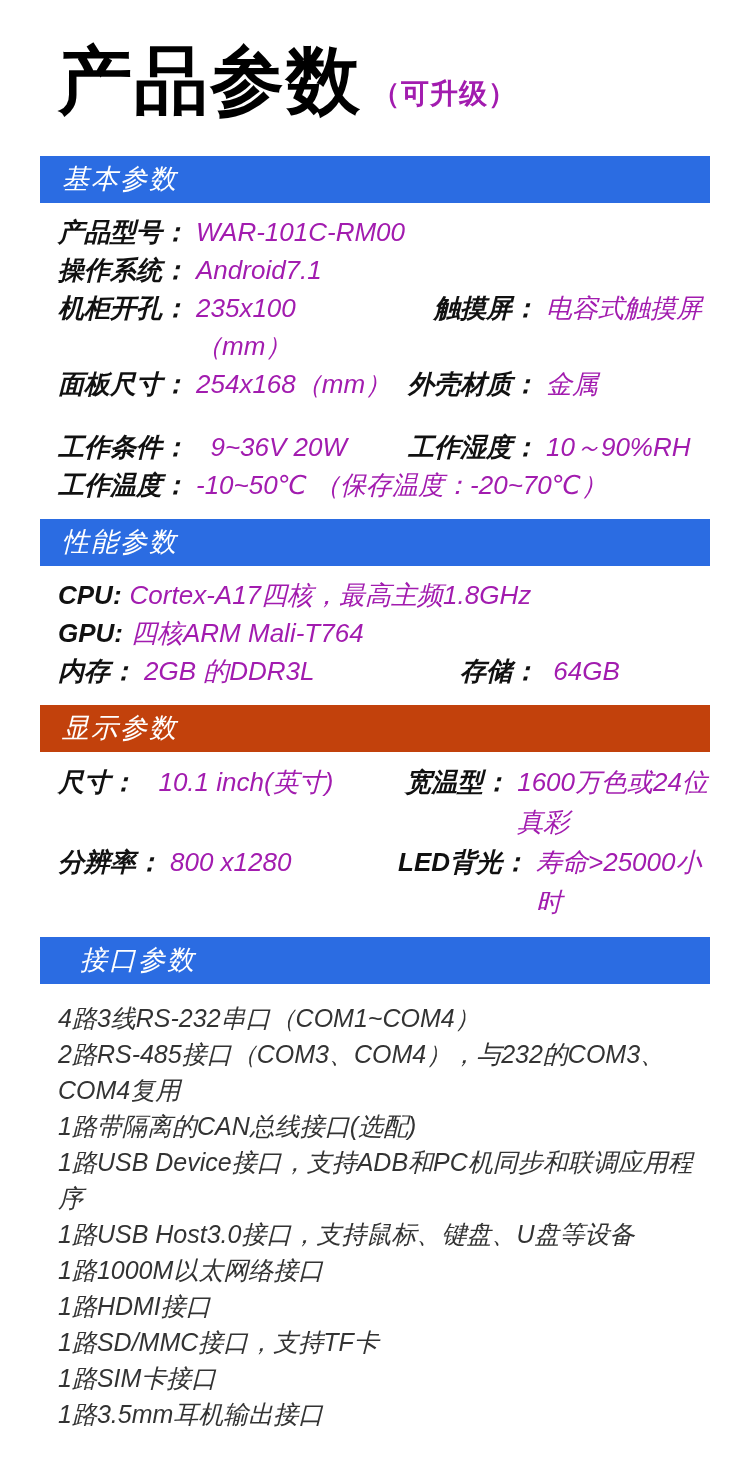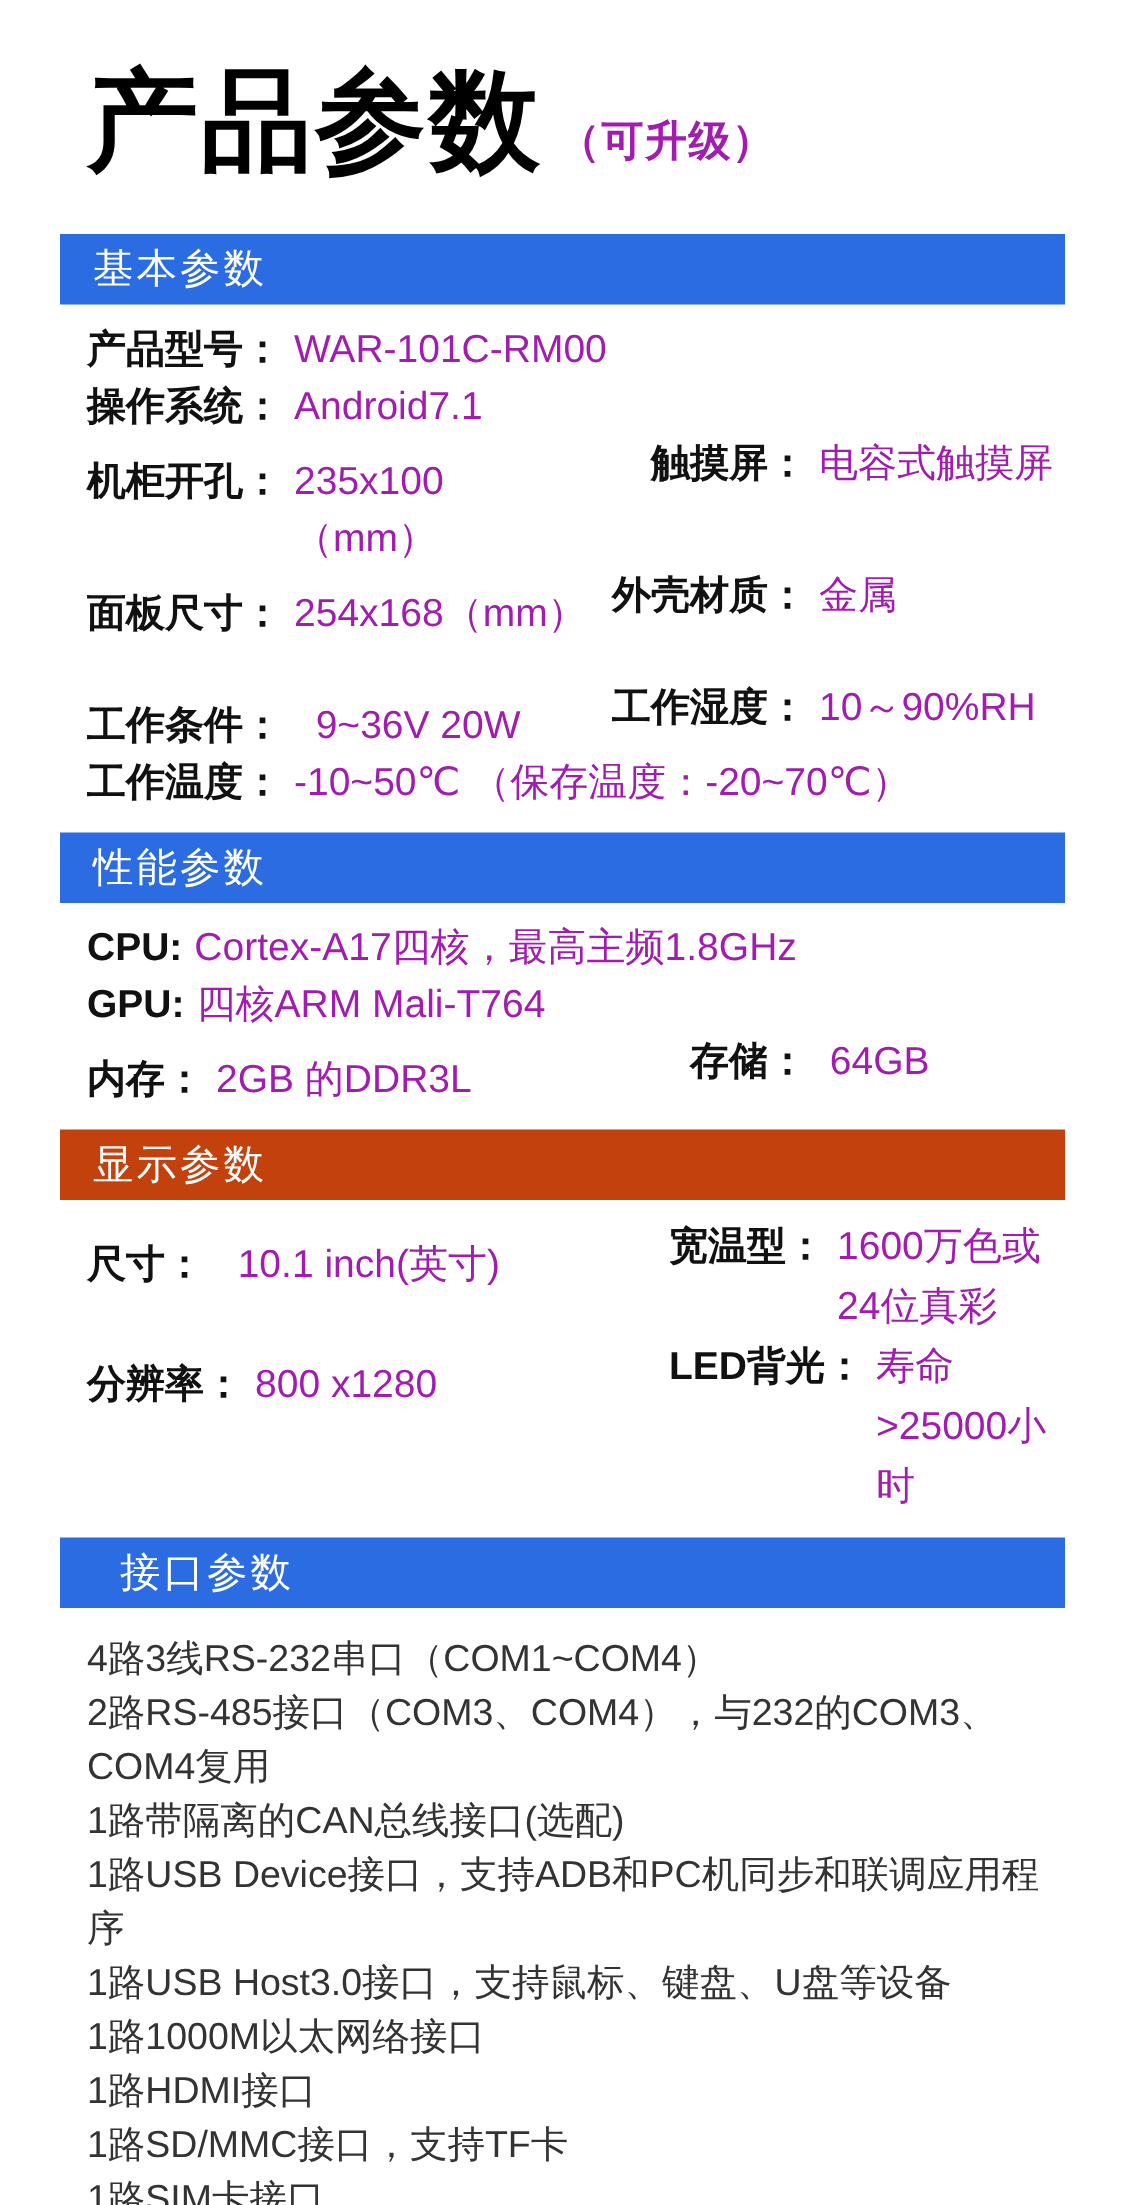--- a/index.html
+++ b/index.html
@@ -9,32 +9,32 @@
     font-family:"Liberation Sans","DejaVu Sans",sans-serif;
     color:#222; overflow:hidden;
   }
   .page-title { display:flex; align-items:flex-end; margin:38px 0 0 58px; }
   .page-title .main {
     font-size:74px; font-weight:900; color:#000;
     line-height:1.15; letter-spacing:2px;
   }
   .page-title .sub { font-size:28px; font-weight:700; color:#a21caf; margin:0 0 10px 10px; letter-spacing:1px; }
 
-  .section { margin:0 40px; }
+  .section { margin:0 40px;font-style:italic; }
   .section.first { margin-top:33px; }
   .bar {
     height:47px; line-height:47px;
     color:#fff; font-size:27px; font-weight:500;
     padding-left:22px; letter-spacing:2px;
   }
   .body-rows { padding:10px 0 15px 18px; font-size:26px; }
   .row { display:flex; line-height:38px; }
-  .sec-display .row { line-height:40px;gap:48px; }
+  .sec-display .row { line-height:40px; }
   .cell { display:flex; }
-  .cell.fixed { width:340px; flex-shrink:0;margin-top:12px; }
+  .cell.fixed { width:340px; flex-shrink:0; }
   .lbl { font-weight:700; color:#111; margin-right:8px; white-space:pre; }
   .val { color:#a21caf; white-space:pre-wrap; }
   .cell.right .lbl { width:140px; text-align:right; }
 
   .iface { padding:16px 0 0 18px; font-size:25px; }
   .iface .item { line-height:36px; color:#333; }
 </style>
 </head>
 <body>
 

